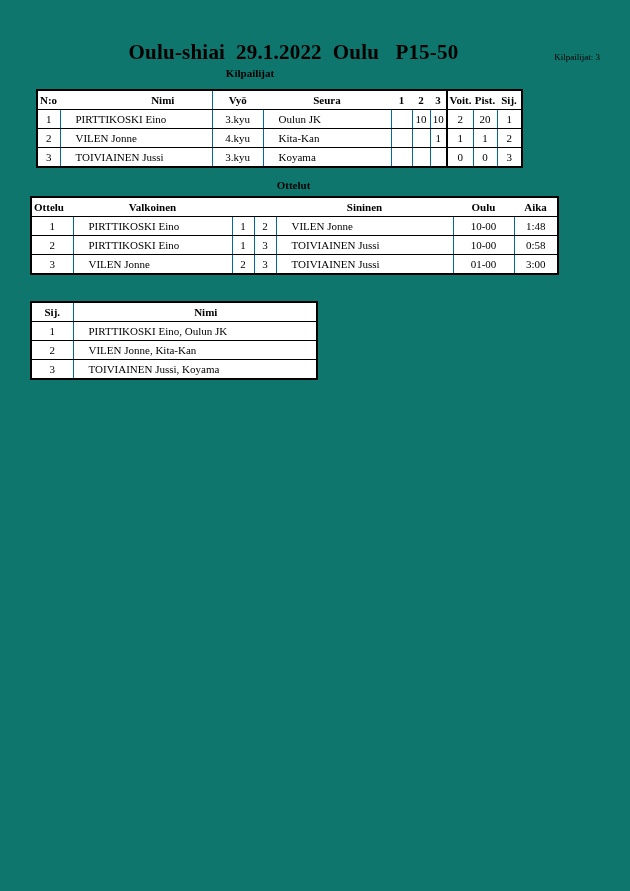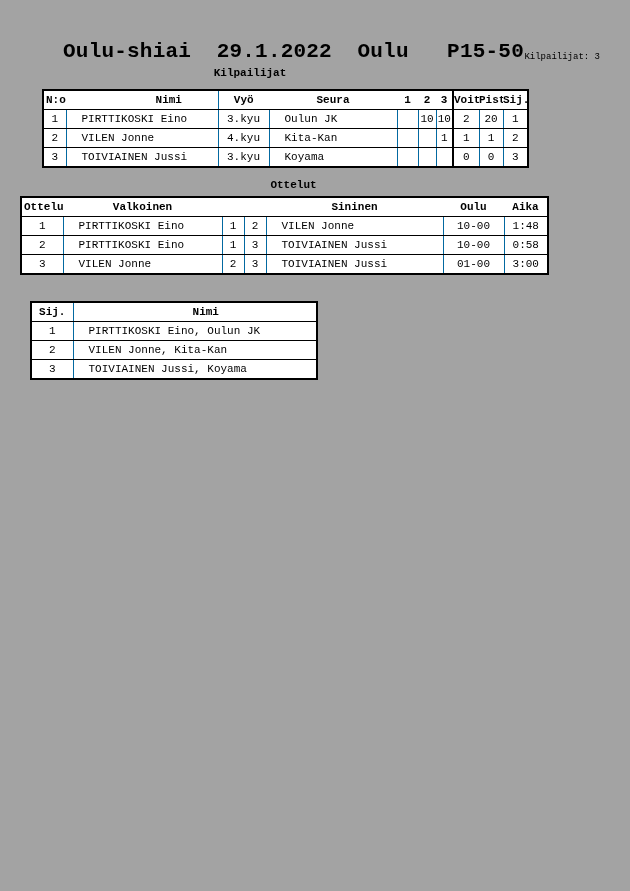--- a/index.html
+++ b/index.html
@@ -1,37 +1,37 @@
 <!DOCTYPE html>
 <html><head>
 <meta charset="utf-8">
 <style>
   html,body { margin:0; padding:0; background:#fff; }
   .page {
-    position:relative; width:630px; height:891px; background:#a3a3a3;
-    font-family:Liberation Mono, monospace; color:#000;
+    position:relative; width:630px; height:891px; background:#0f766e;
+    font-family:Liberation Serif, serif; color:#000;
     overflow:hidden;
   }
   .doc-title {
     position:absolute; top:40px; left:30px; width:527px;
     text-align:center; font-size:21px; font-weight:bold;
     white-space:pre; letter-spacing:0.2px;
   }
   .sec-label { position:absolute; font-size:11px; font-weight:bold; text-align:center; }
   .lbl-kilpailijat { top:67px; left:30px; width:440px; }
   .lbl-ottelut    { top:179px; left:30px; width:527px; }
   .lbl-tulokset   { top:284px; left:30px; width:286px; }
   .count-note { position:absolute; top:52px; right:30px; font-size:9px; font-weight:normal; }
 
   table {
     position:absolute; border-collapse:collapse; table-layout:fixed;
     border:2px solid #000; background:#fff;
   }
-  .t-competitors { top:89px;  left:42px; width:485px; }
-  .t-matches     { top:196px; left:20px; width:527px; }
+  .t-competitors { top:89px;  left:36px; width:485px; }
+  .t-matches     { top:196px; left:30px; width:527px; }
   .t-results     { top:301px; left:30px; width:286px; }
 
   th, td {
     padding:0; height:18px; font-size:11px; line-height:18px;
     overflow:hidden; white-space:nowrap; vertical-align:middle;
     border-bottom:1px solid #000;
   }
   th { font-weight:bold; }
   .bl  { border-left:1px solid #0369a1; }
   .bl2 { border-left:2px solid #000; }

